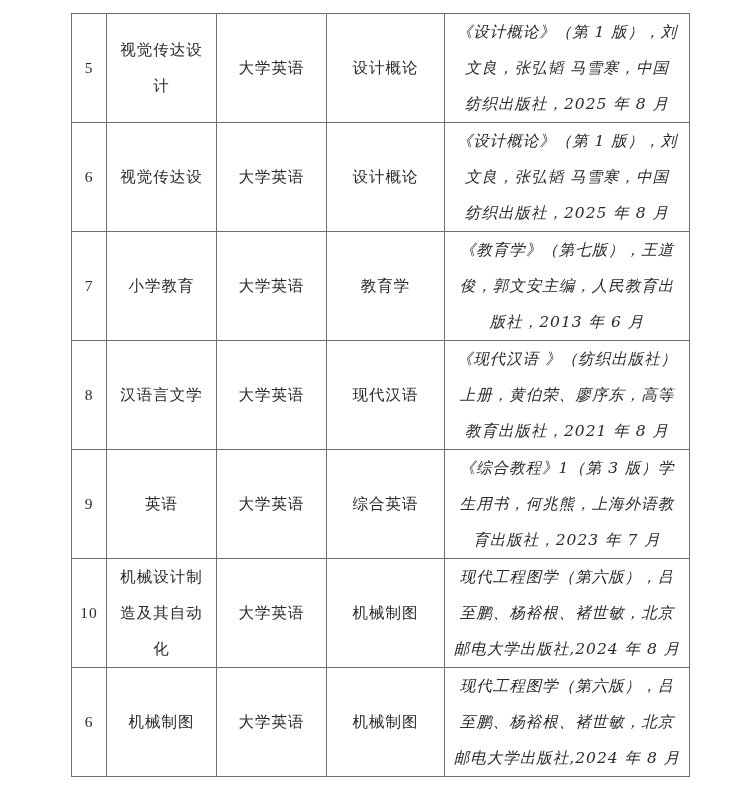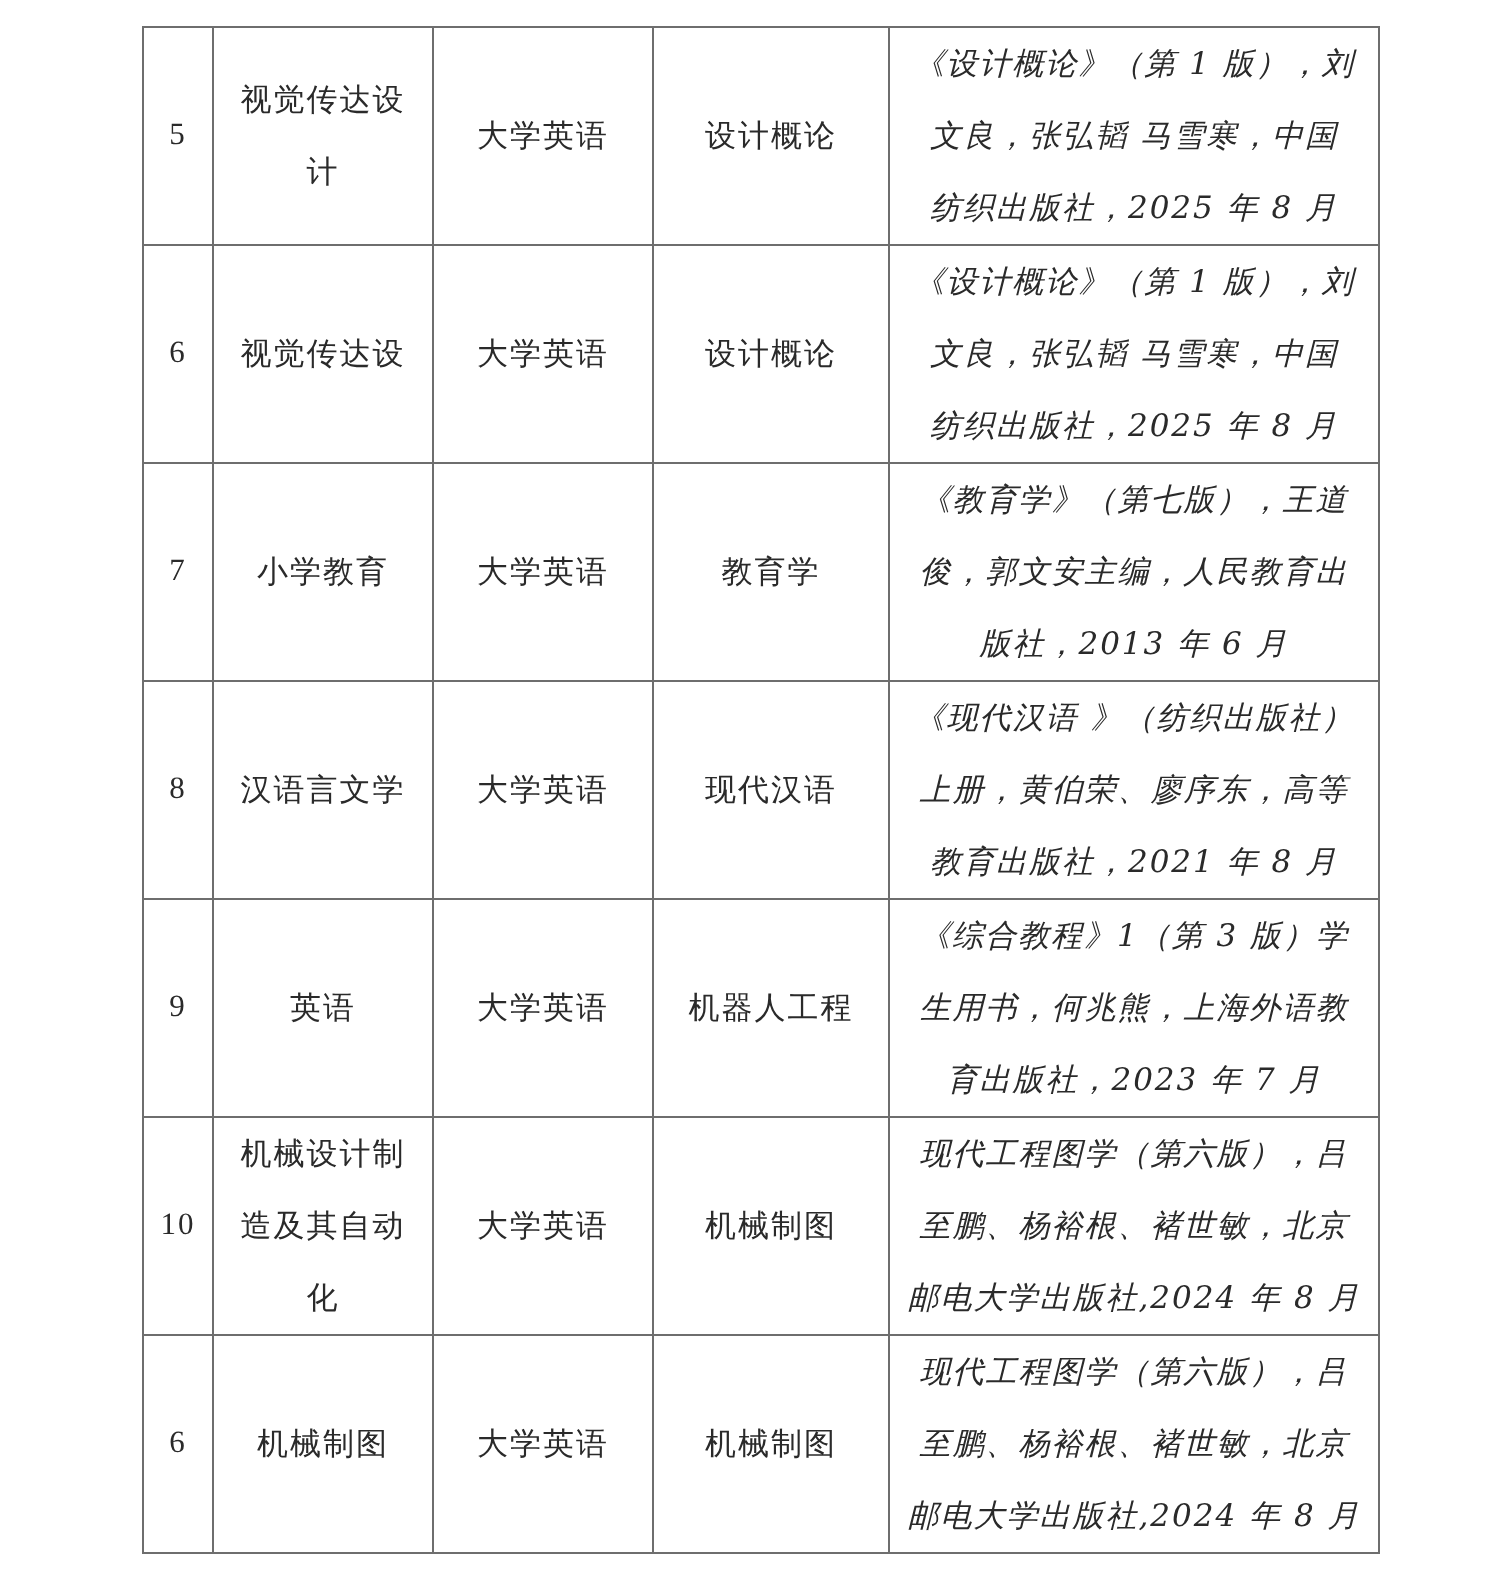--- a/index.html
+++ b/index.html
@@ -79,21 +79,21 @@
           <span class="ln">上册，黄伯荣、廖序东，高等</span>
           <span class="ln">教育出版社，2021 年 8 月</span>
         </td>
       </tr>
       <tr style="height: 108px;">
         <td class="num">9</td>
         <td class="major">
           <span class="ln">英语</span>
         </td>
         <td class="c1">大学英语</td>
-        <td class="c2">机器人工程</td>
+        <td class="c2">综合英语</td>
         <td class="ref">
           <span class="ln">《综合教程》1（第 3 版）学</span>
           <span class="ln">生用书，何兆熊，上海外语教</span>
           <span class="ln">育出版社，2023 年 7 月</span>
         </td>
       </tr>
       <tr style="height: 108px;">
         <td class="num">10</td>
         <td class="major">
           <span class="ln">机械设计制</span>

